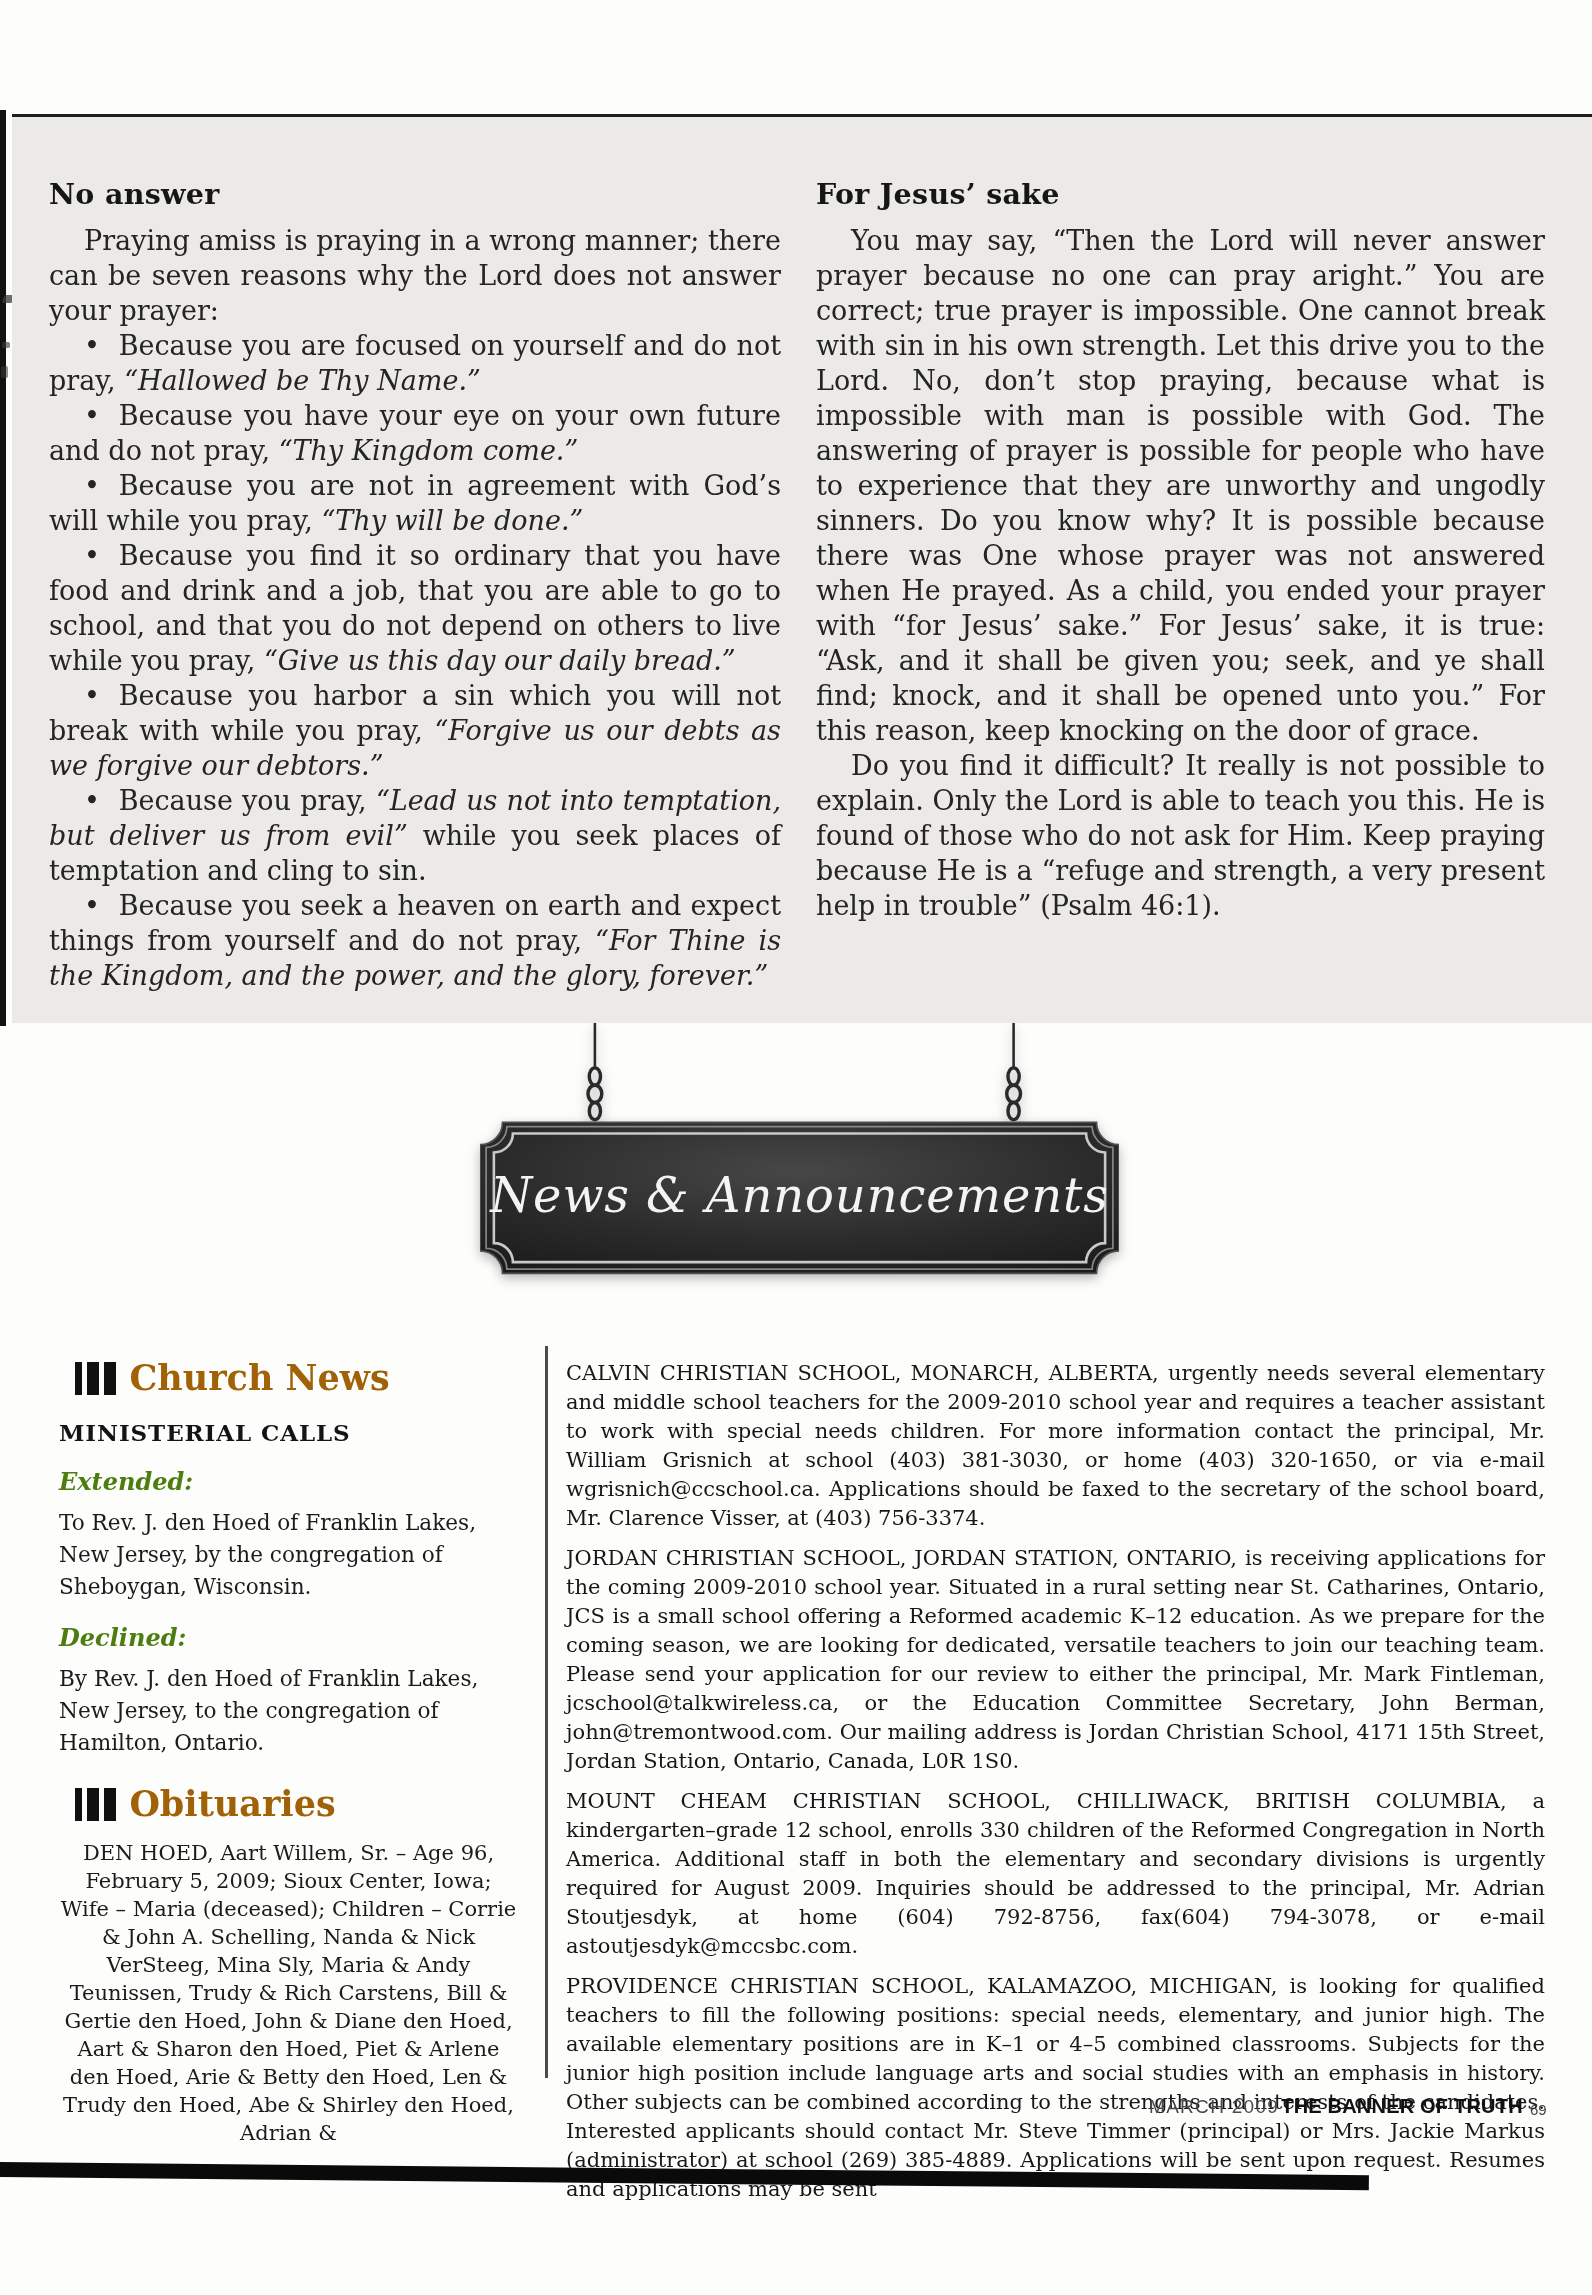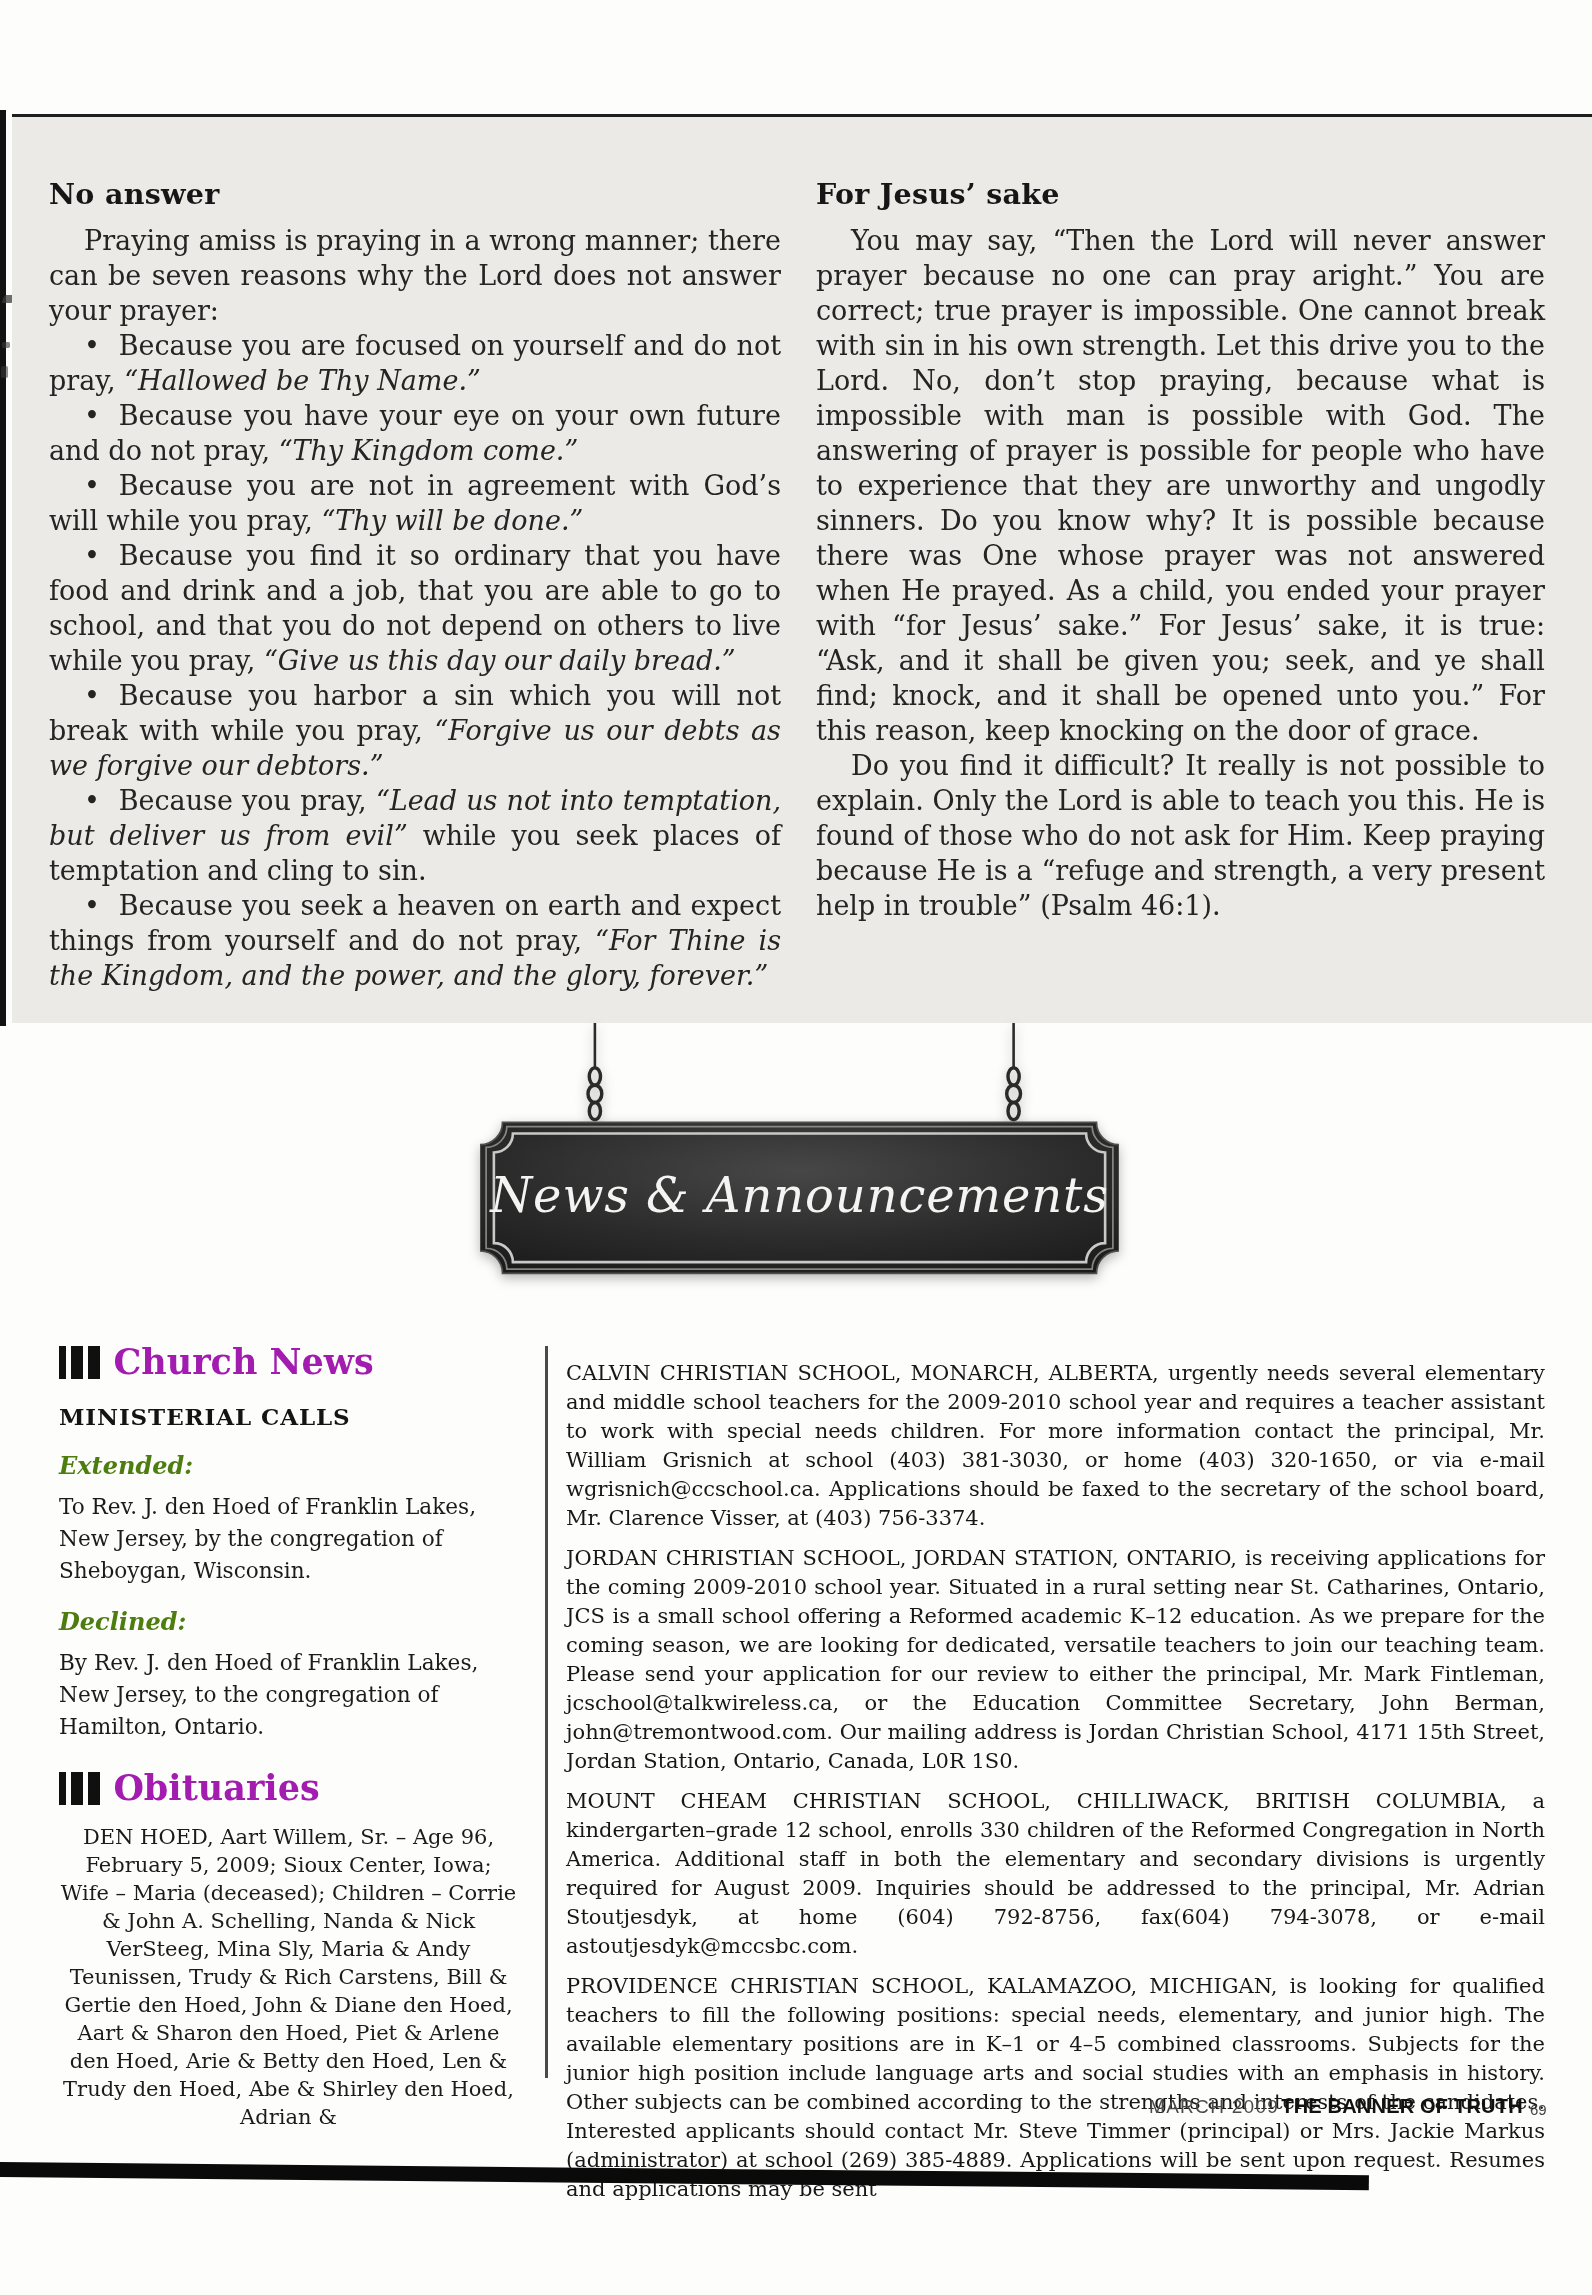--- a/index.html
+++ b/index.html
@@ -30,21 +30,21 @@
   .bullet{padding-right:5.2px;}
 
   
   .sign-wrap{position:absolute;left:480px;top:1023px;width:639px;height:259px;}
   .sign-wrap svg{filter:drop-shadow(0 4.3px 6px rgba(0,0,0,.28));}
   .sign-label{position:absolute;left:0;right:0;top:148px;text-align:center;
     font:italic 48px/1 "DejaVu Serif",serif;color:#f4f4f2;letter-spacing:0.9px;}
 
   
   .section-heading{display:flex;align-items:center;gap:13px;
-    font:700 35px/38px "DejaVu Serif",serif;color:#a21caf;margin:0;}
+    font:700 35px/38px "DejaVu Serif",serif;color:#a16207;margin:16px;}
   .bars-icon{display:inline-flex;gap:5.2px;align-items:stretch;height:33px;}
   .bars-icon i{display:block;background:#101010;}
   .bars-icon i.b1{width:7px;}
   .bars-icon i.b2{width:12px;}
   .bars-icon i.b3{width:12px;}
 
   .church-col{position:absolute;left:59px;top:1343px;width:459px;color:#1b1b1b;}
   .subheading{font:700 23px/1.2 "DejaVu Serif",serif;letter-spacing:0.9px;margin:22.4px 0 0 0;color:#141414;}
   .group-label{font:italic 700 24px/1.2 "DejaVu Serif",serif;margin:21px 0 10.4px 0;color:#4d7c0f;}
   .church-col p.entry{font:21.6px/32px "DejaVu Serif",serif;margin:0 0 19px 0;}

